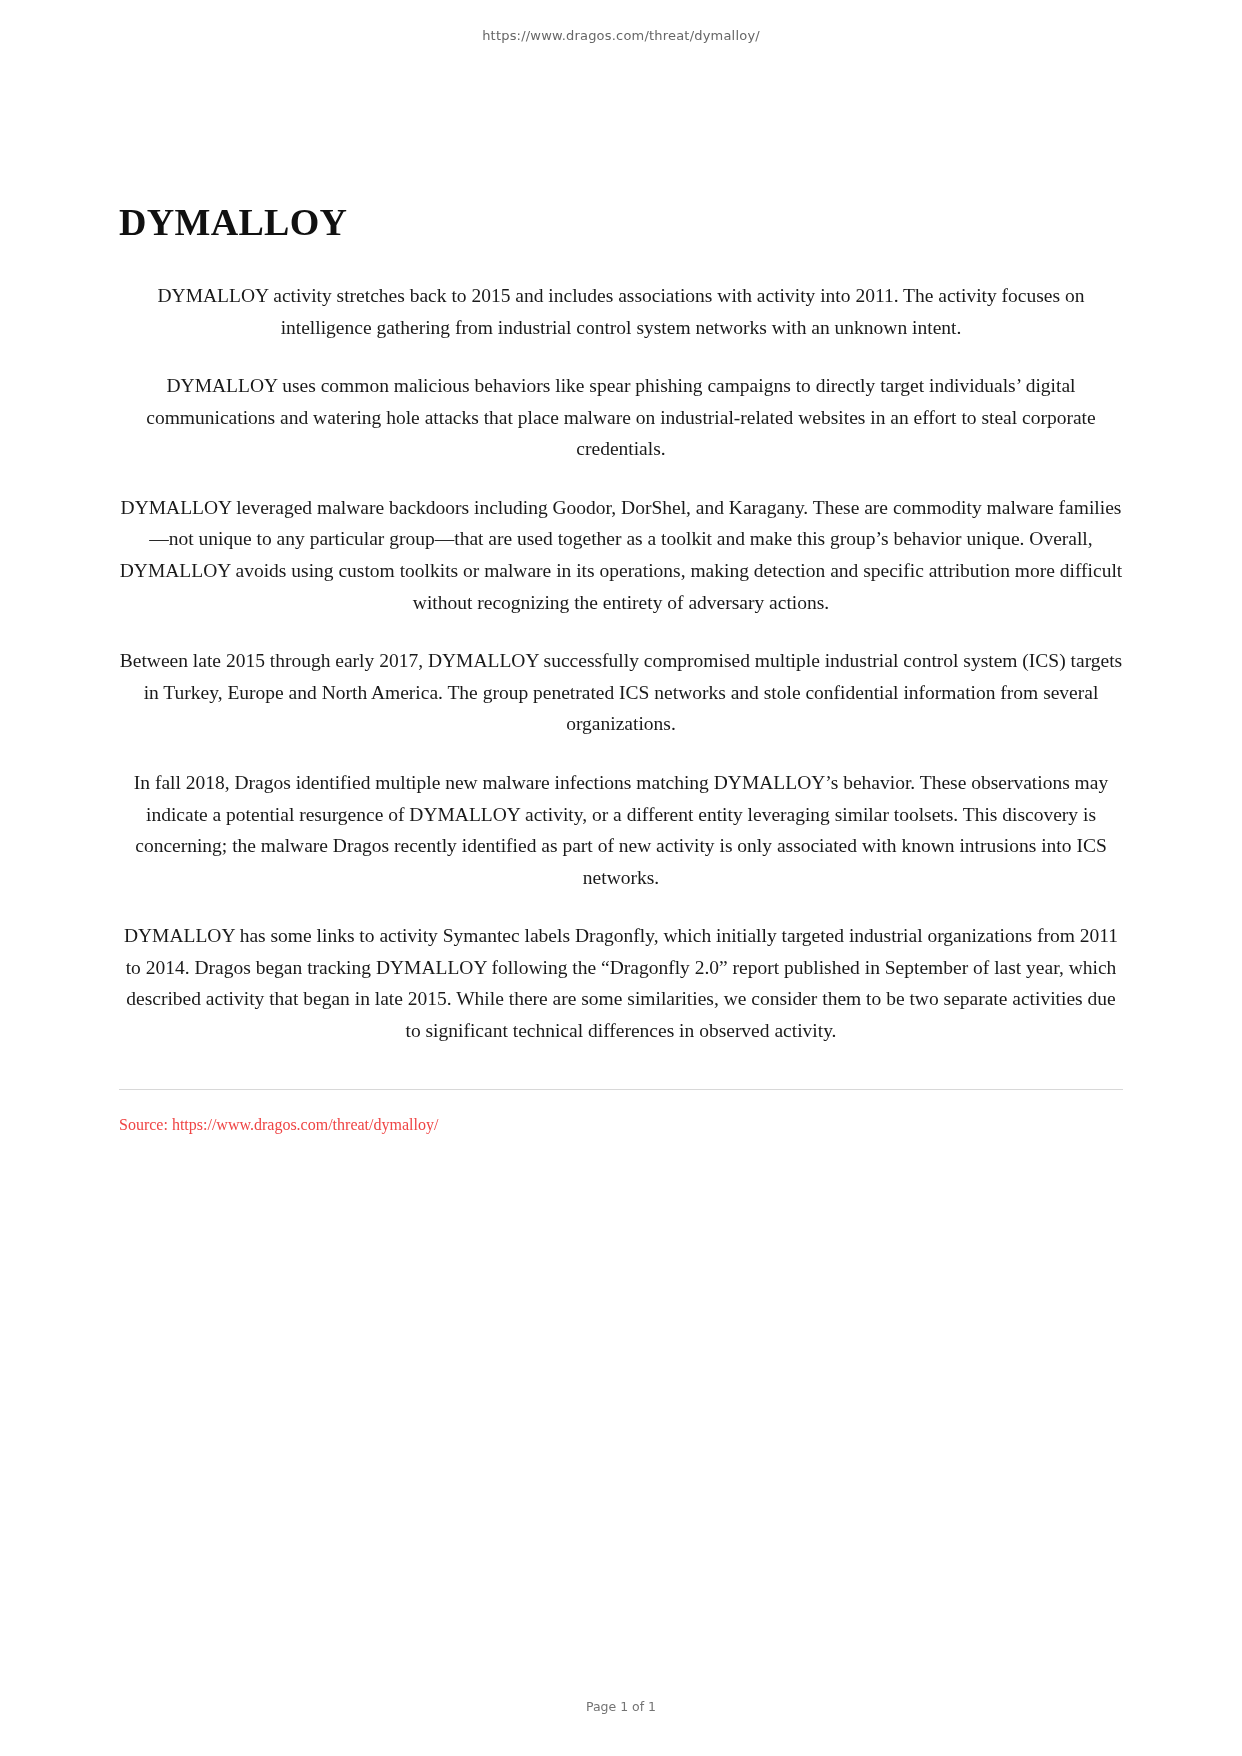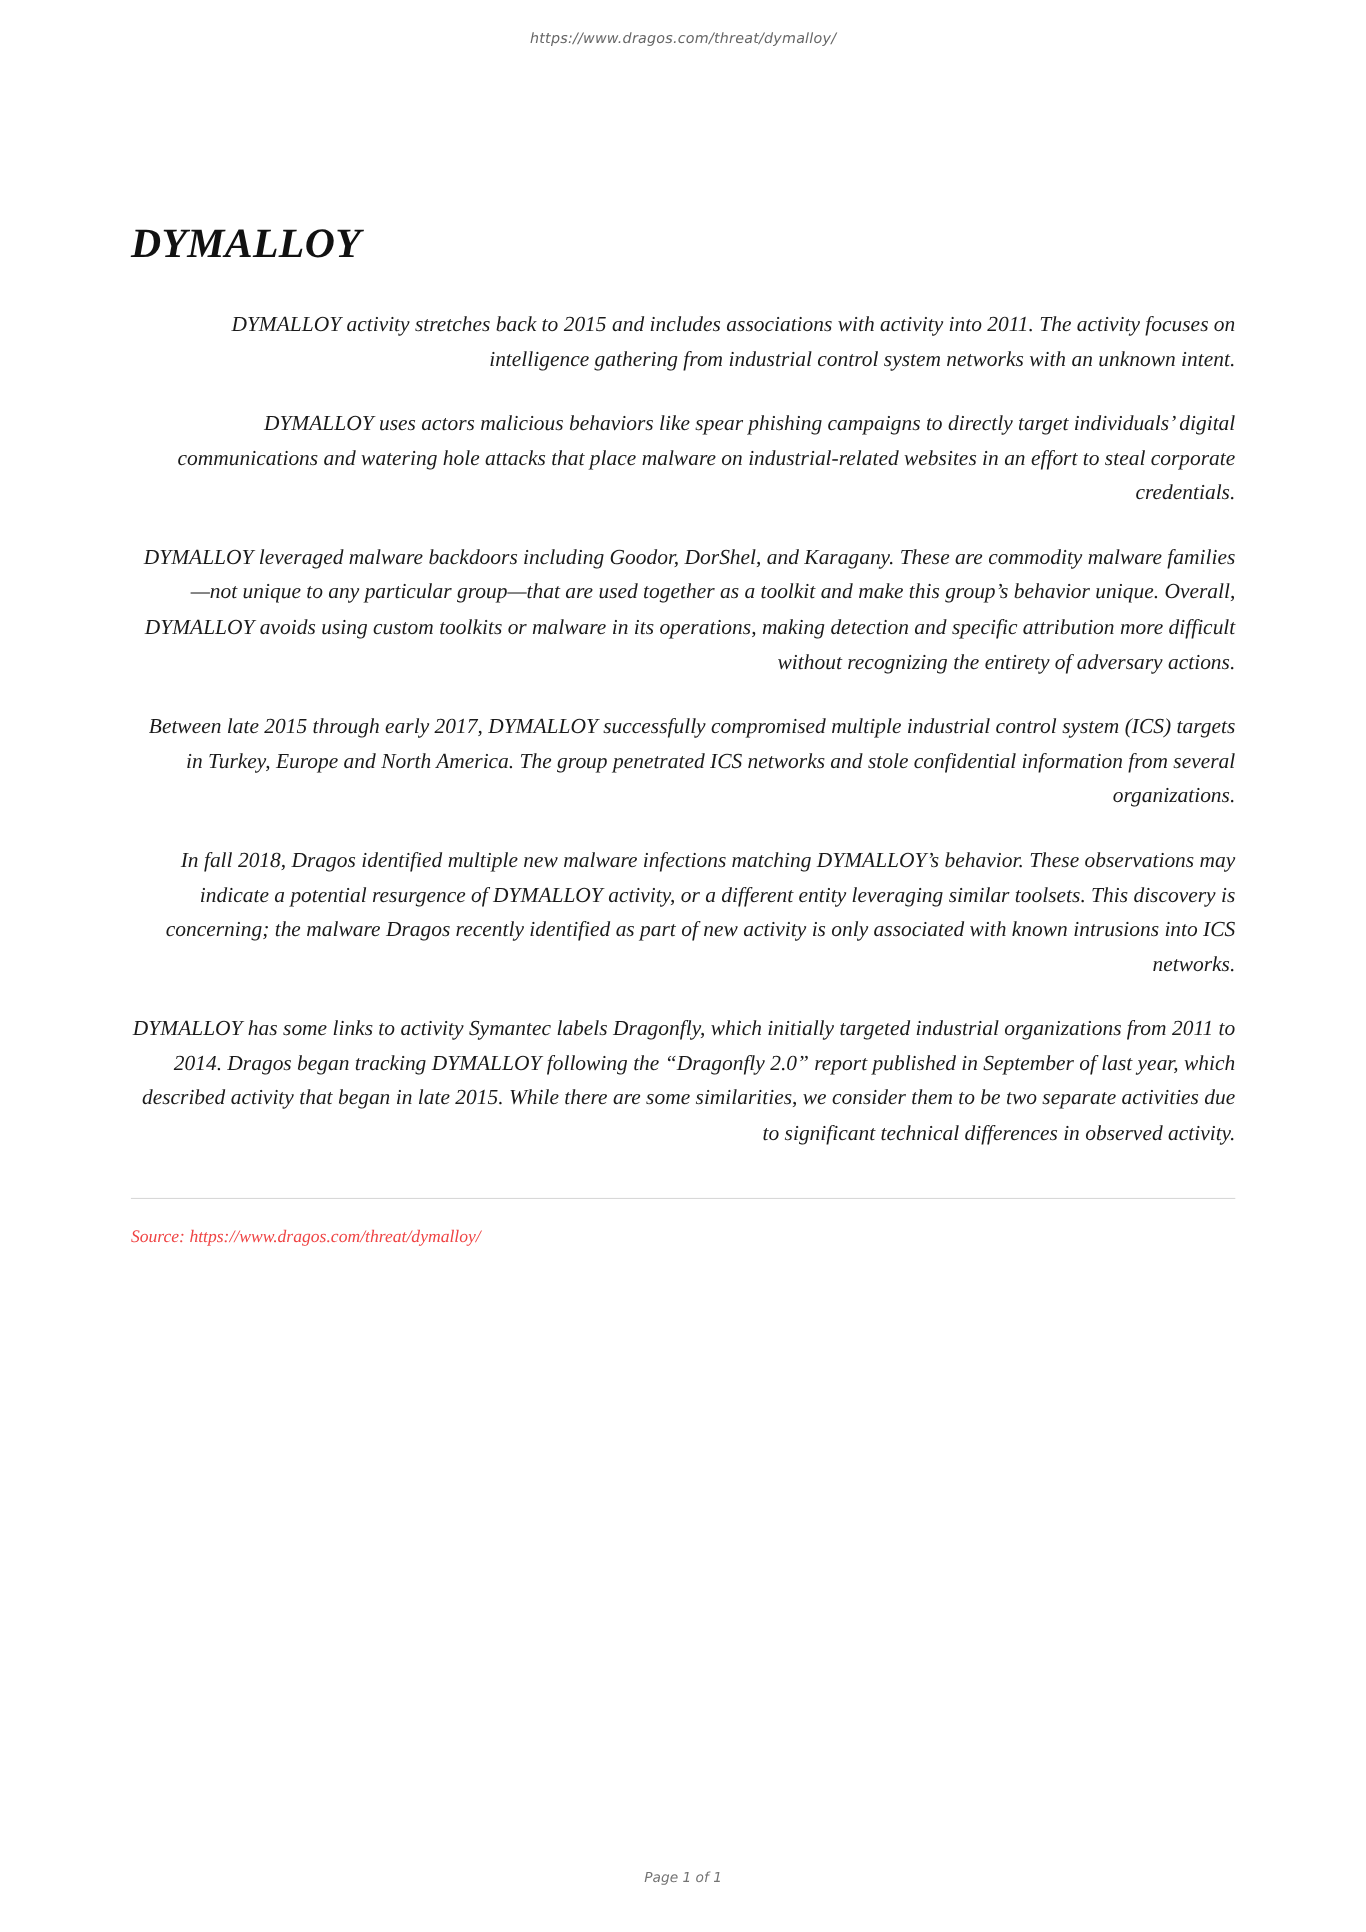--- a/index.html
+++ b/index.html
@@ -13,21 +13,20 @@
     position: relative;
     font-family: "Liberation Serif", serif;
     color: #1a1a1a;
     overflow: hidden;
   }
   .page {
     position: relative;
     width: 1242px;
     height: 1756px;
     box-sizing: border-box;
-    font-style: italic;
   }
   .header-url {
     position: absolute;
     top: 28px;
     left: 0;
     width: 1242px;
     text-align: center;
     font-family: "DejaVu Sans", sans-serif;
     font-size: 13px;
     color: #666666;
@@ -55,21 +54,21 @@
   .archived {
     font-size: 16px;
     color: #8a8a8a;
     margin: 0 0 38px 0;
   }
   p.body-par {
     font-size: 19.5px;
     line-height: 1.62;
     color: #1a1a1a;
     margin: 0 0 27px 0;
-    text-align: right;
+    text-align: center;
   }
   .rule {
     margin-top: 42px;
     border: 0;
     border-top: 1px solid #d8d8d8;
     width: 100%;
   }
   .source {
     font-size: 16px;
     color: #ef4444;
@@ -93,21 +92,21 @@
 
   <div class="header-url">https://www.dragos.com/threat/dymalloy/</div>
 
   <div class="content">
 
     <h1 class="doc-title">DYMALLOY</h1>
 
 
 
     <p class="body-par">DYMALLOY activity stretches back to 2015 and includes associations with activity into 2011. The activity focuses on intelligence gathering from industrial control system networks with an unknown intent.</p>
-    <p class="body-par">DYMALLOY uses actors malicious behaviors like spear phishing campaigns to directly target individuals’ digital communications and watering hole attacks that place malware on industrial-related websites in an effort to steal corporate credentials.</p>
+    <p class="body-par">DYMALLOY uses common malicious behaviors like spear phishing campaigns to directly target individuals’ digital communications and watering hole attacks that place malware on industrial-related websites in an effort to steal corporate credentials.</p>
     <p class="body-par">DYMALLOY leveraged malware backdoors including Goodor, DorShel, and Karagany. These are commodity malware families—not unique to any particular group—that are used together as a toolkit and make this group’s behavior unique. Overall, DYMALLOY avoids using custom toolkits or malware in its operations, making detection and specific attribution more difficult without recognizing the entirety of adversary actions.</p>
     <p class="body-par">Between late 2015 through early 2017, DYMALLOY successfully compromised multiple industrial control system (ICS) targets in Turkey, Europe and North America. The group penetrated ICS networks and stole confidential information from several organizations.</p>
     <p class="body-par">In fall 2018, Dragos identified multiple new malware infections matching DYMALLOY’s behavior. These observations may indicate a potential resurgence of DYMALLOY activity, or a different entity leveraging similar toolsets. This discovery is concerning; the malware Dragos recently identified as part of new activity is only associated with known intrusions into ICS networks.</p>
     <p class="body-par">DYMALLOY has some links to activity Symantec labels Dragonfly, which initially targeted industrial organizations from 2011 to 2014. Dragos began tracking DYMALLOY following the “Dragonfly 2.0” report published in September of last year, which described activity that began in late 2015. While there are some similarities, we consider them to be two separate activities due to significant technical differences in observed activity.</p>
 
     <hr class="rule">
 
     <div class="source">Source: https://www.dragos.com/threat/dymalloy/</div>
 
   </div>

